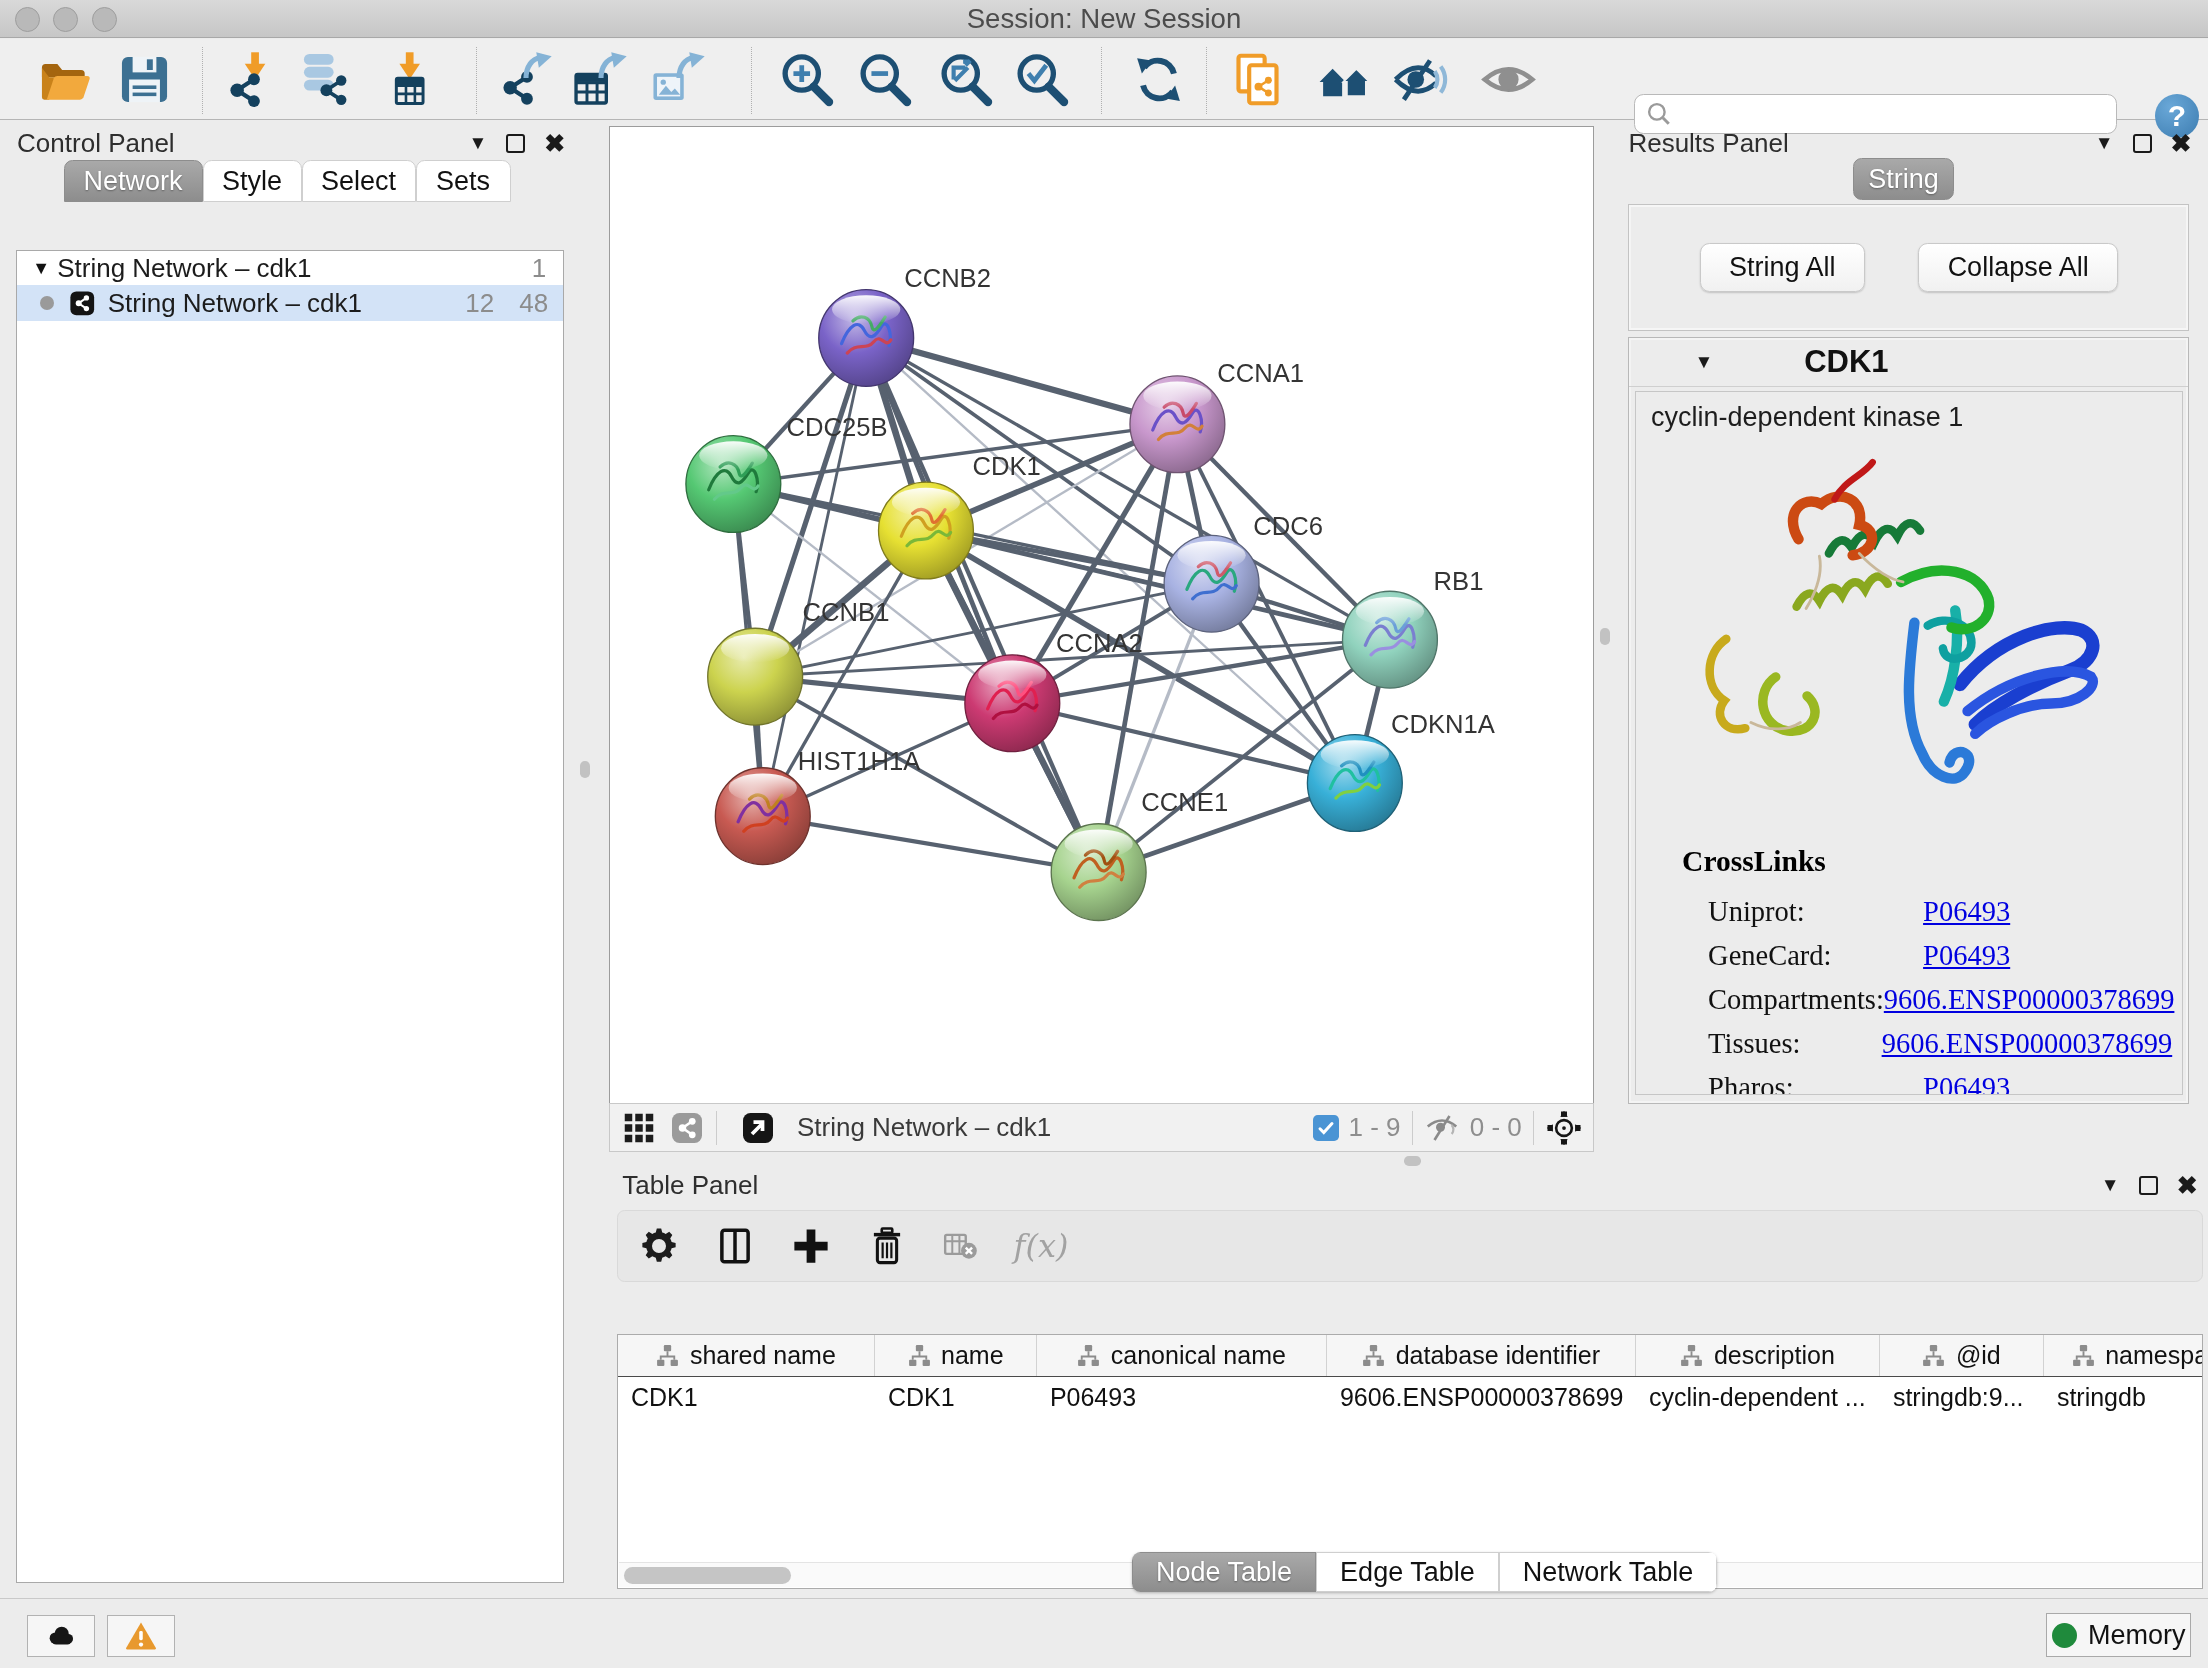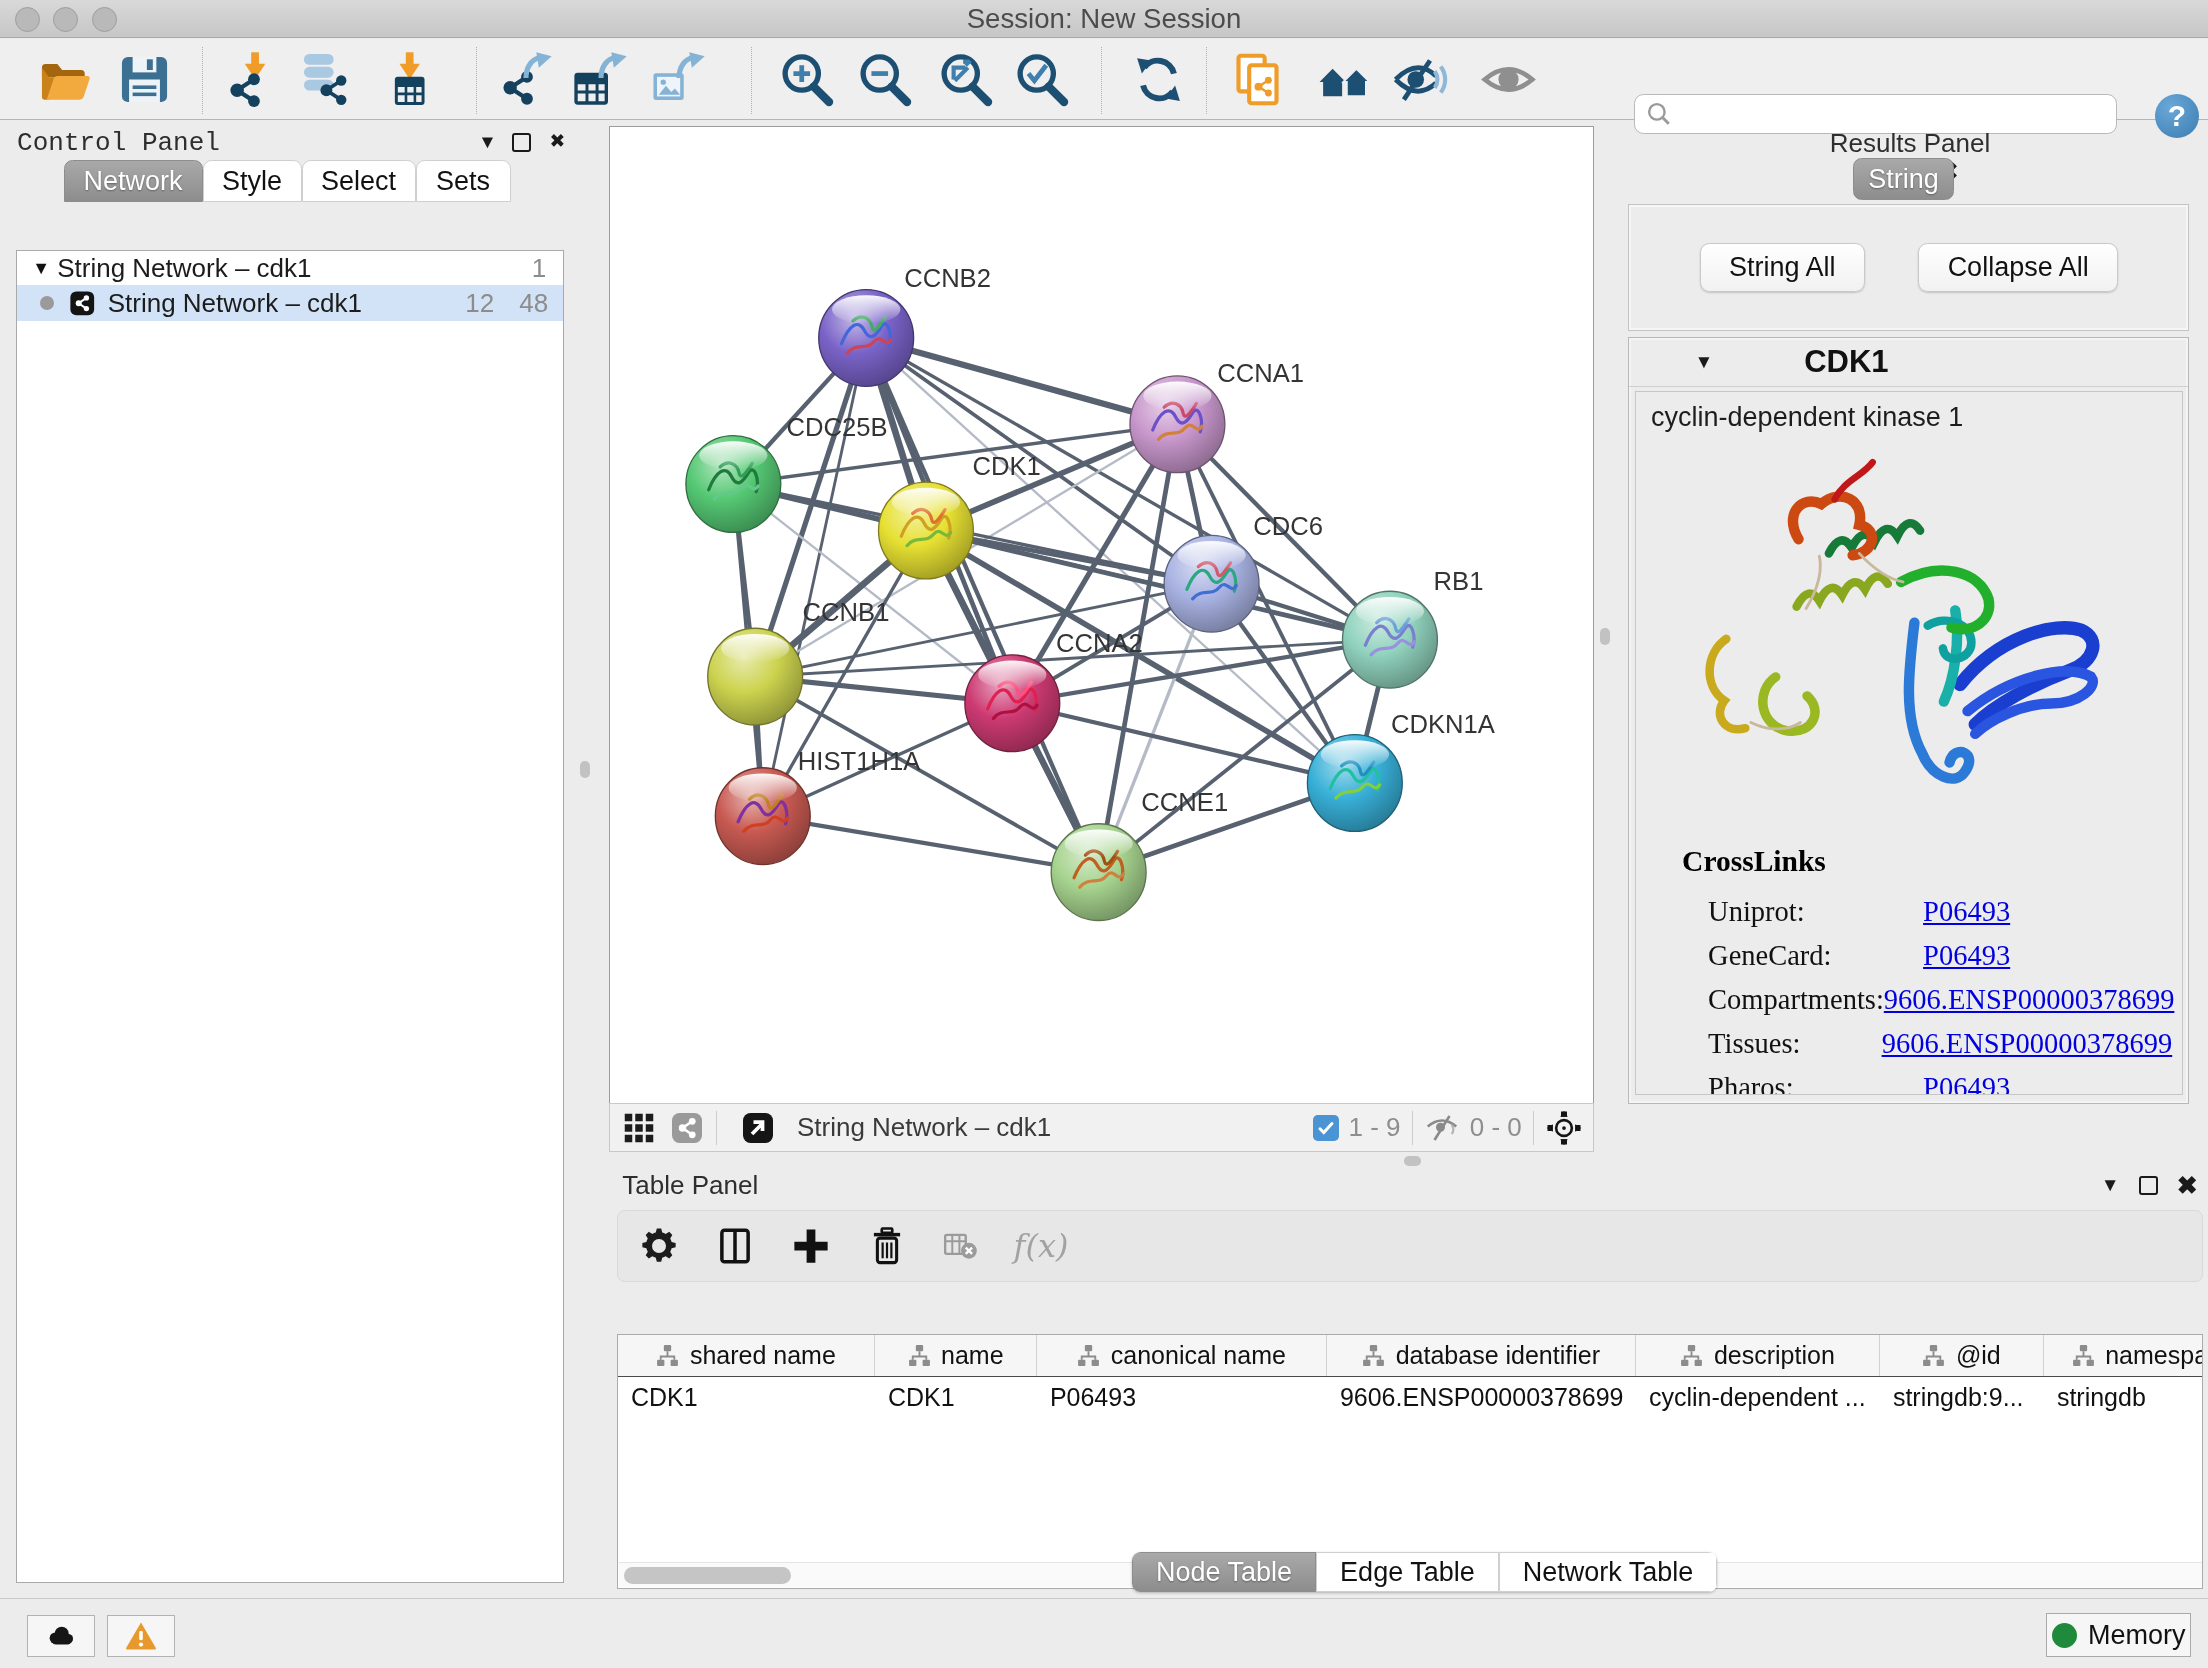--- a/index.html
+++ b/index.html
@@ -34,21 +34,21 @@
   .boxicon { width:19px; height:19px; border:2.4px solid #1a1a1a; border-radius:2.9px; }
   .xicon { font-size:25px; color:#1a1a1a; font-weight:bold; line-height:1; }
 
   .tab { height:42px; border:1px solid #cfcfcf; background:#fff; color:#111; font-size:27px;
     display:flex; align-items:center; justify-content:center; cursor:pointer; }
   .tab.sel { background:linear-gradient(#a9a9a9,#8d8d8d); color:#fff; border-color:#8d8d8d;
     text-shadow:0 1px 1.9px rgba(0,0,0,.35); }
 
   
   .control-panel { position:absolute; left:7.6px; top:124px; width:569px; height:1467px; }
-  .cp-head { display:flex; justify-content:space-between; align-items:center; padding:3.8px 11.4px 0 9.5px;font-family:Liberation Mono, monospace; }
+  .cp-head { display:flex; justify-content:space-between; align-items:center; padding:3.8px 11.4px 0 9.5px; }
   .cp-tabs { position:absolute; left:56px; top:36px; display:flex; }
   .cp-tabs .tab { border-radius:8.6px 8.6px 0 0; }
   .cp-status { position:absolute; left:9.5px; top:82px; width:550px; height:40px; display:flex; align-items:center; }
   .chev { width:28.5px; height:28.5px; margin-left:7.6px; cursor:pointer; }
   .cp-status .lbl { flex:1; text-align:center; font-size:26px; color:#222; }
   .gearbtn { width:34px; height:34px; margin-right:13.3px; cursor:pointer; }
   .tree { position:absolute; left:8.6px; top:126px; width:548px; height:1333px; background:#fff; border:1px solid #a9a9a9; }
   .trow { display:flex; align-items:center; height:34px; font-size:26px; color:#1c1c1c; }
   .trow .expander { width:25px; margin-left:15px; font-size:18px; color:#111; }
   .trow .count { color:#8c8c8c; margin-right:17px; }
@@ -65,21 +65,21 @@
     border:1px solid #c8c8c8; display:flex; align-items:center; }
   .nb-ico { width:36px; height:36px; margin-left:11.4px; cursor:pointer; flex:none; }
   .nb-sep { width:0; height:34px; border-left:1px solid #cccccc; margin:0 11.4px; flex:none; }
   .nb-title { font-size:26px; color:#3a3a3a; margin-left:21px; flex:1; }
   .nb-counts { display:flex; align-items:center; gap:9.5px; font-size:26px; color:#8e8e8e; }
   .cbox { width:26px; height:26px; border-radius:4.8px; background:#4a94d4; display:flex; align-items:center; justify-content:center; }
   .cbox svg { width:18px; height:18px; }
 
   
   .results-panel { position:absolute; left:1617px; top:124px; width:584px; height:1029px; }
-  .rp-head { display:flex; justify-content:space-between; align-items:center; padding:3.8px 9.5px 0 11.4px;flex-direction:column; }
+  .rp-head { display:flex; justify-content:space-between; align-items:center; padding:3.8px 9.5px 0 11.4px; }
   .rp-tab { position:absolute; left:236px; top:34px; width:101px; border-radius:8.6px 8.6px 8.6px 8.6px; }
   .rp-box1 { position:absolute; left:11.4px; top:80px; width:561px; height:127px; border:1px solid #c3c3c3;
     box-shadow:inset 0 0 0 1.9px #f6f6f6; display:flex; align-items:center; justify-content:center; gap:53px; }
   .rp-btn { padding:7.6px 28.5px; font-size:27px; color:#111; background:linear-gradient(#ffffff,#f1f1f1);
     border:1px solid #c9c9c9; border-radius:9.5px; box-shadow:0 1px 1.9px rgba(0,0,0,.18); cursor:pointer; }
   .rp-box2 { position:absolute; left:11.4px; top:213px; width:561px; height:767px; border:1px solid #b8b8b8;
     background:#ececec; box-shadow:inset 0 0 0 1.9px #f4f4f4; }
   .gene-row { height:49px; display:flex; align-items:center; border-bottom:1px solid #cfcfcf; }
   .gene-row .tri { margin-left:65px; }
   .gene-row .gname { font-size:31px; font-weight:bold; margin-left:91px; color:#111; }

